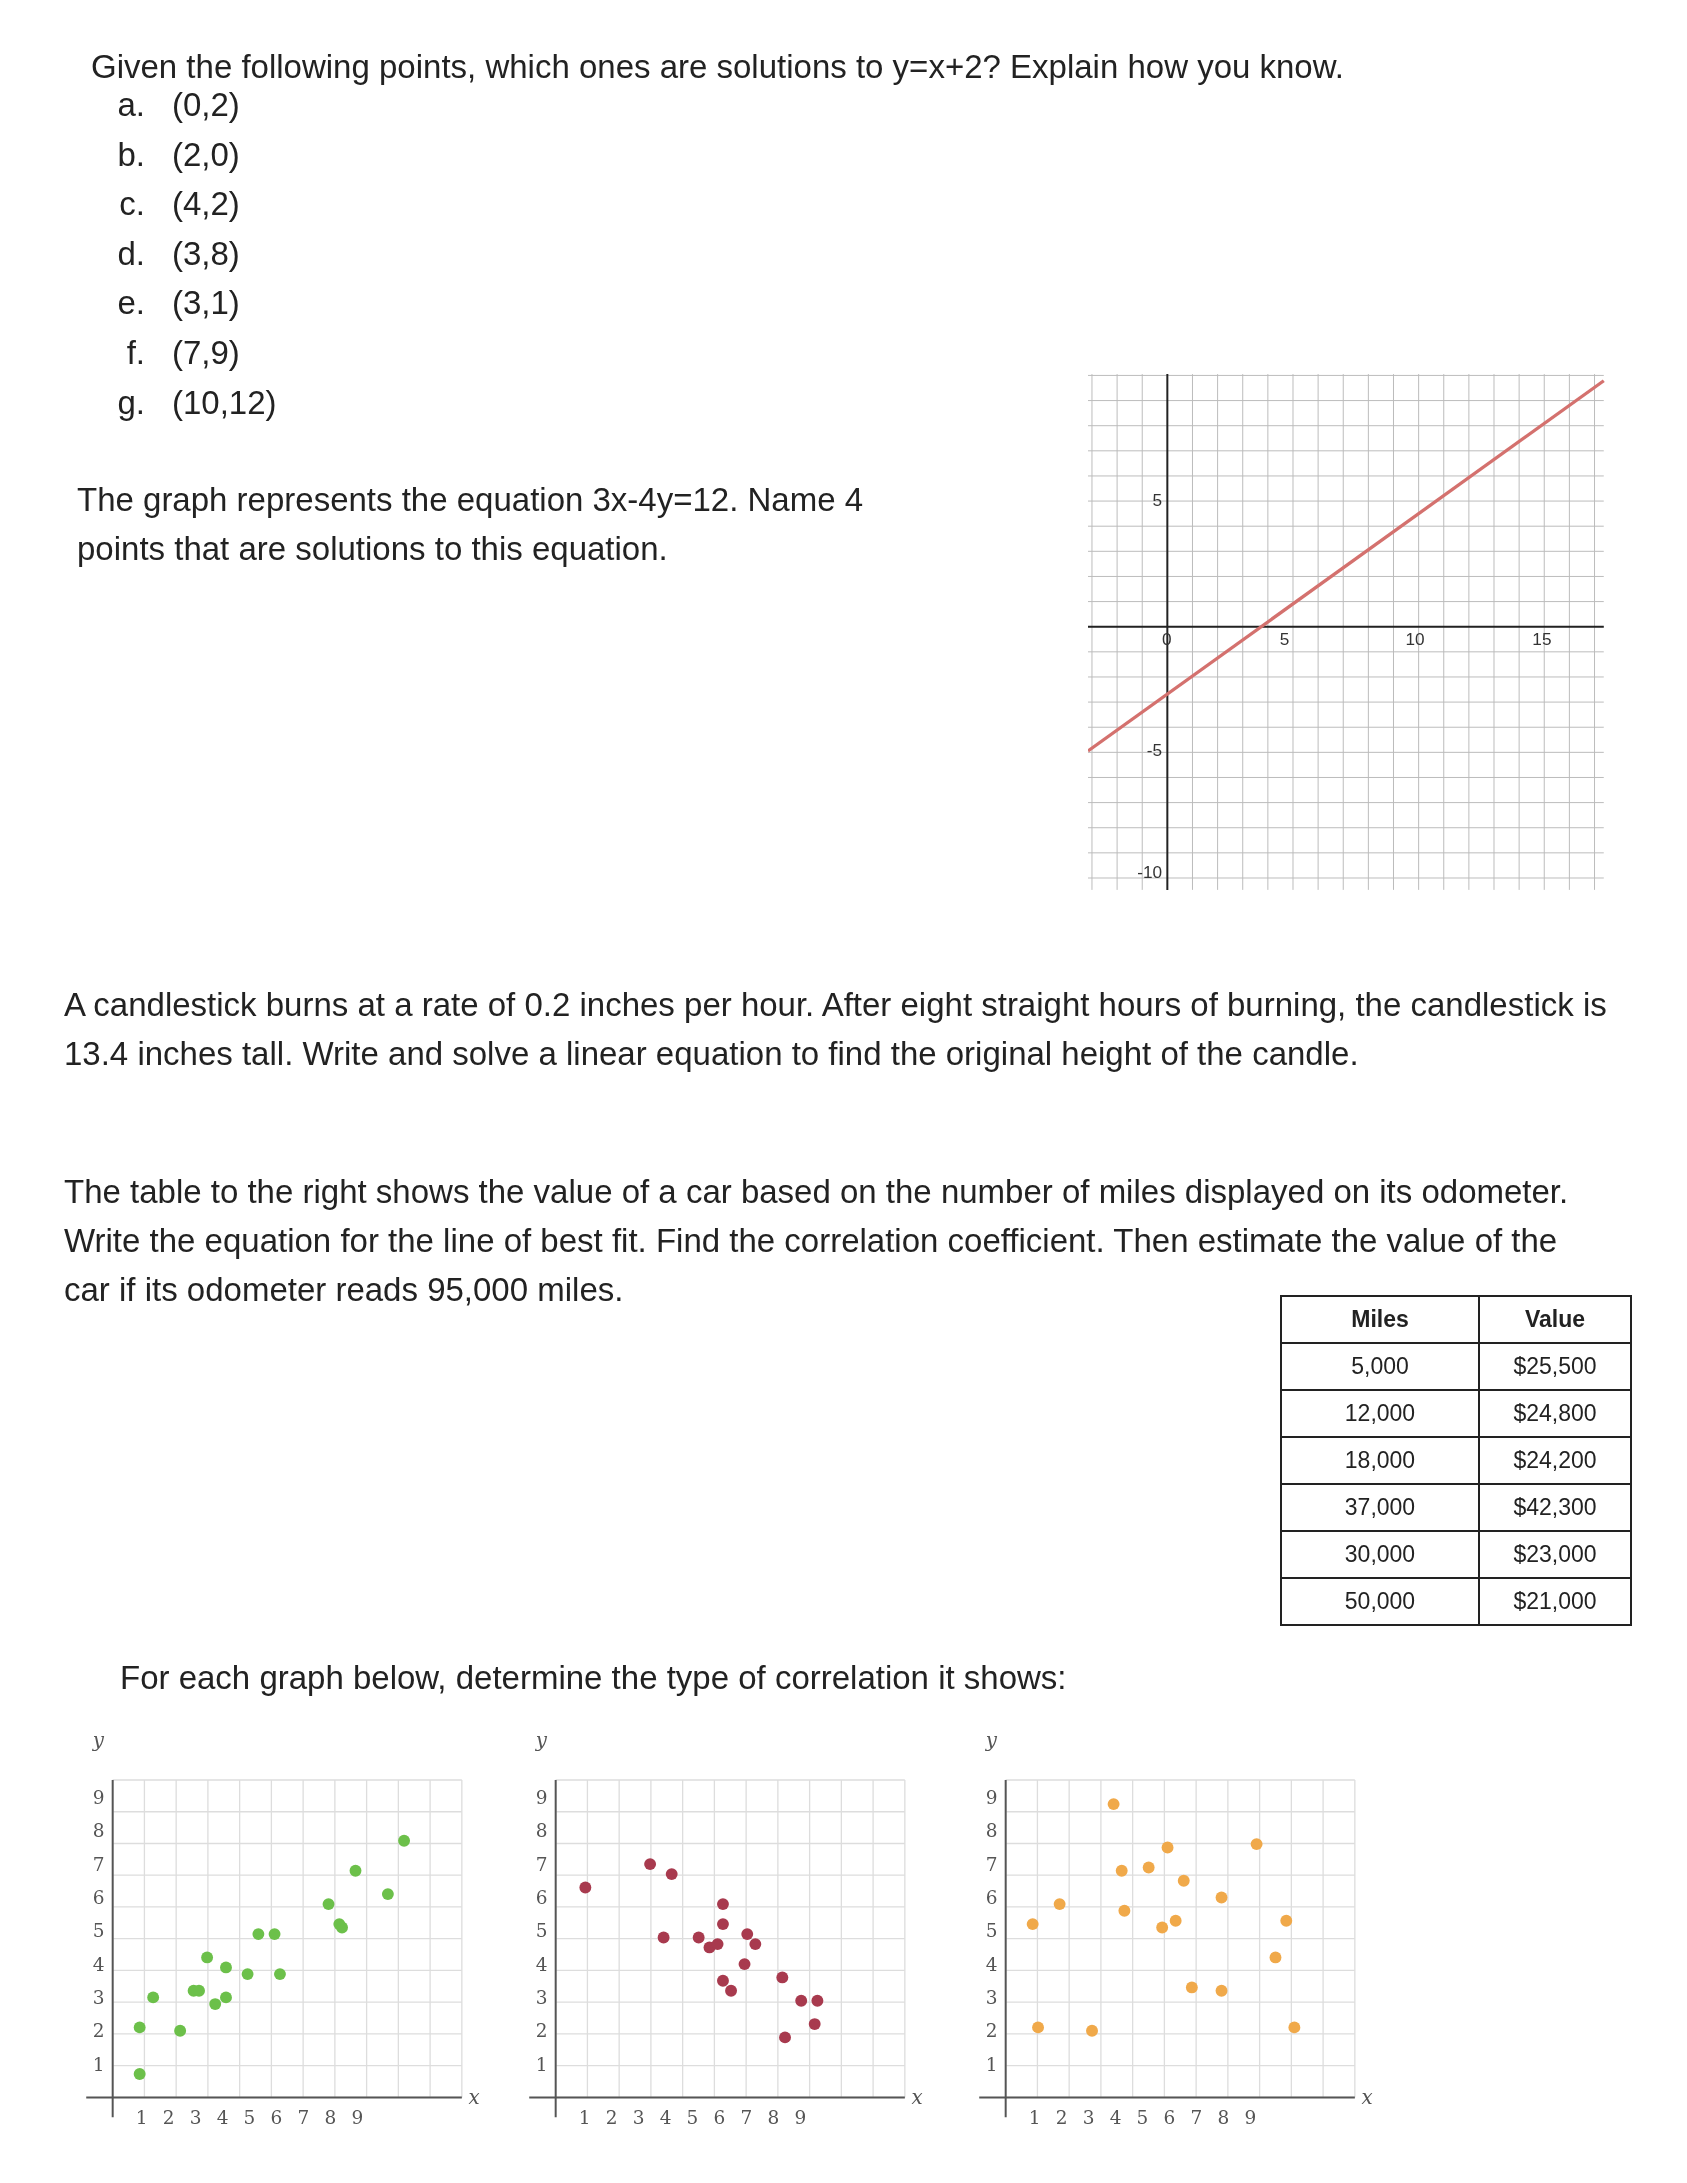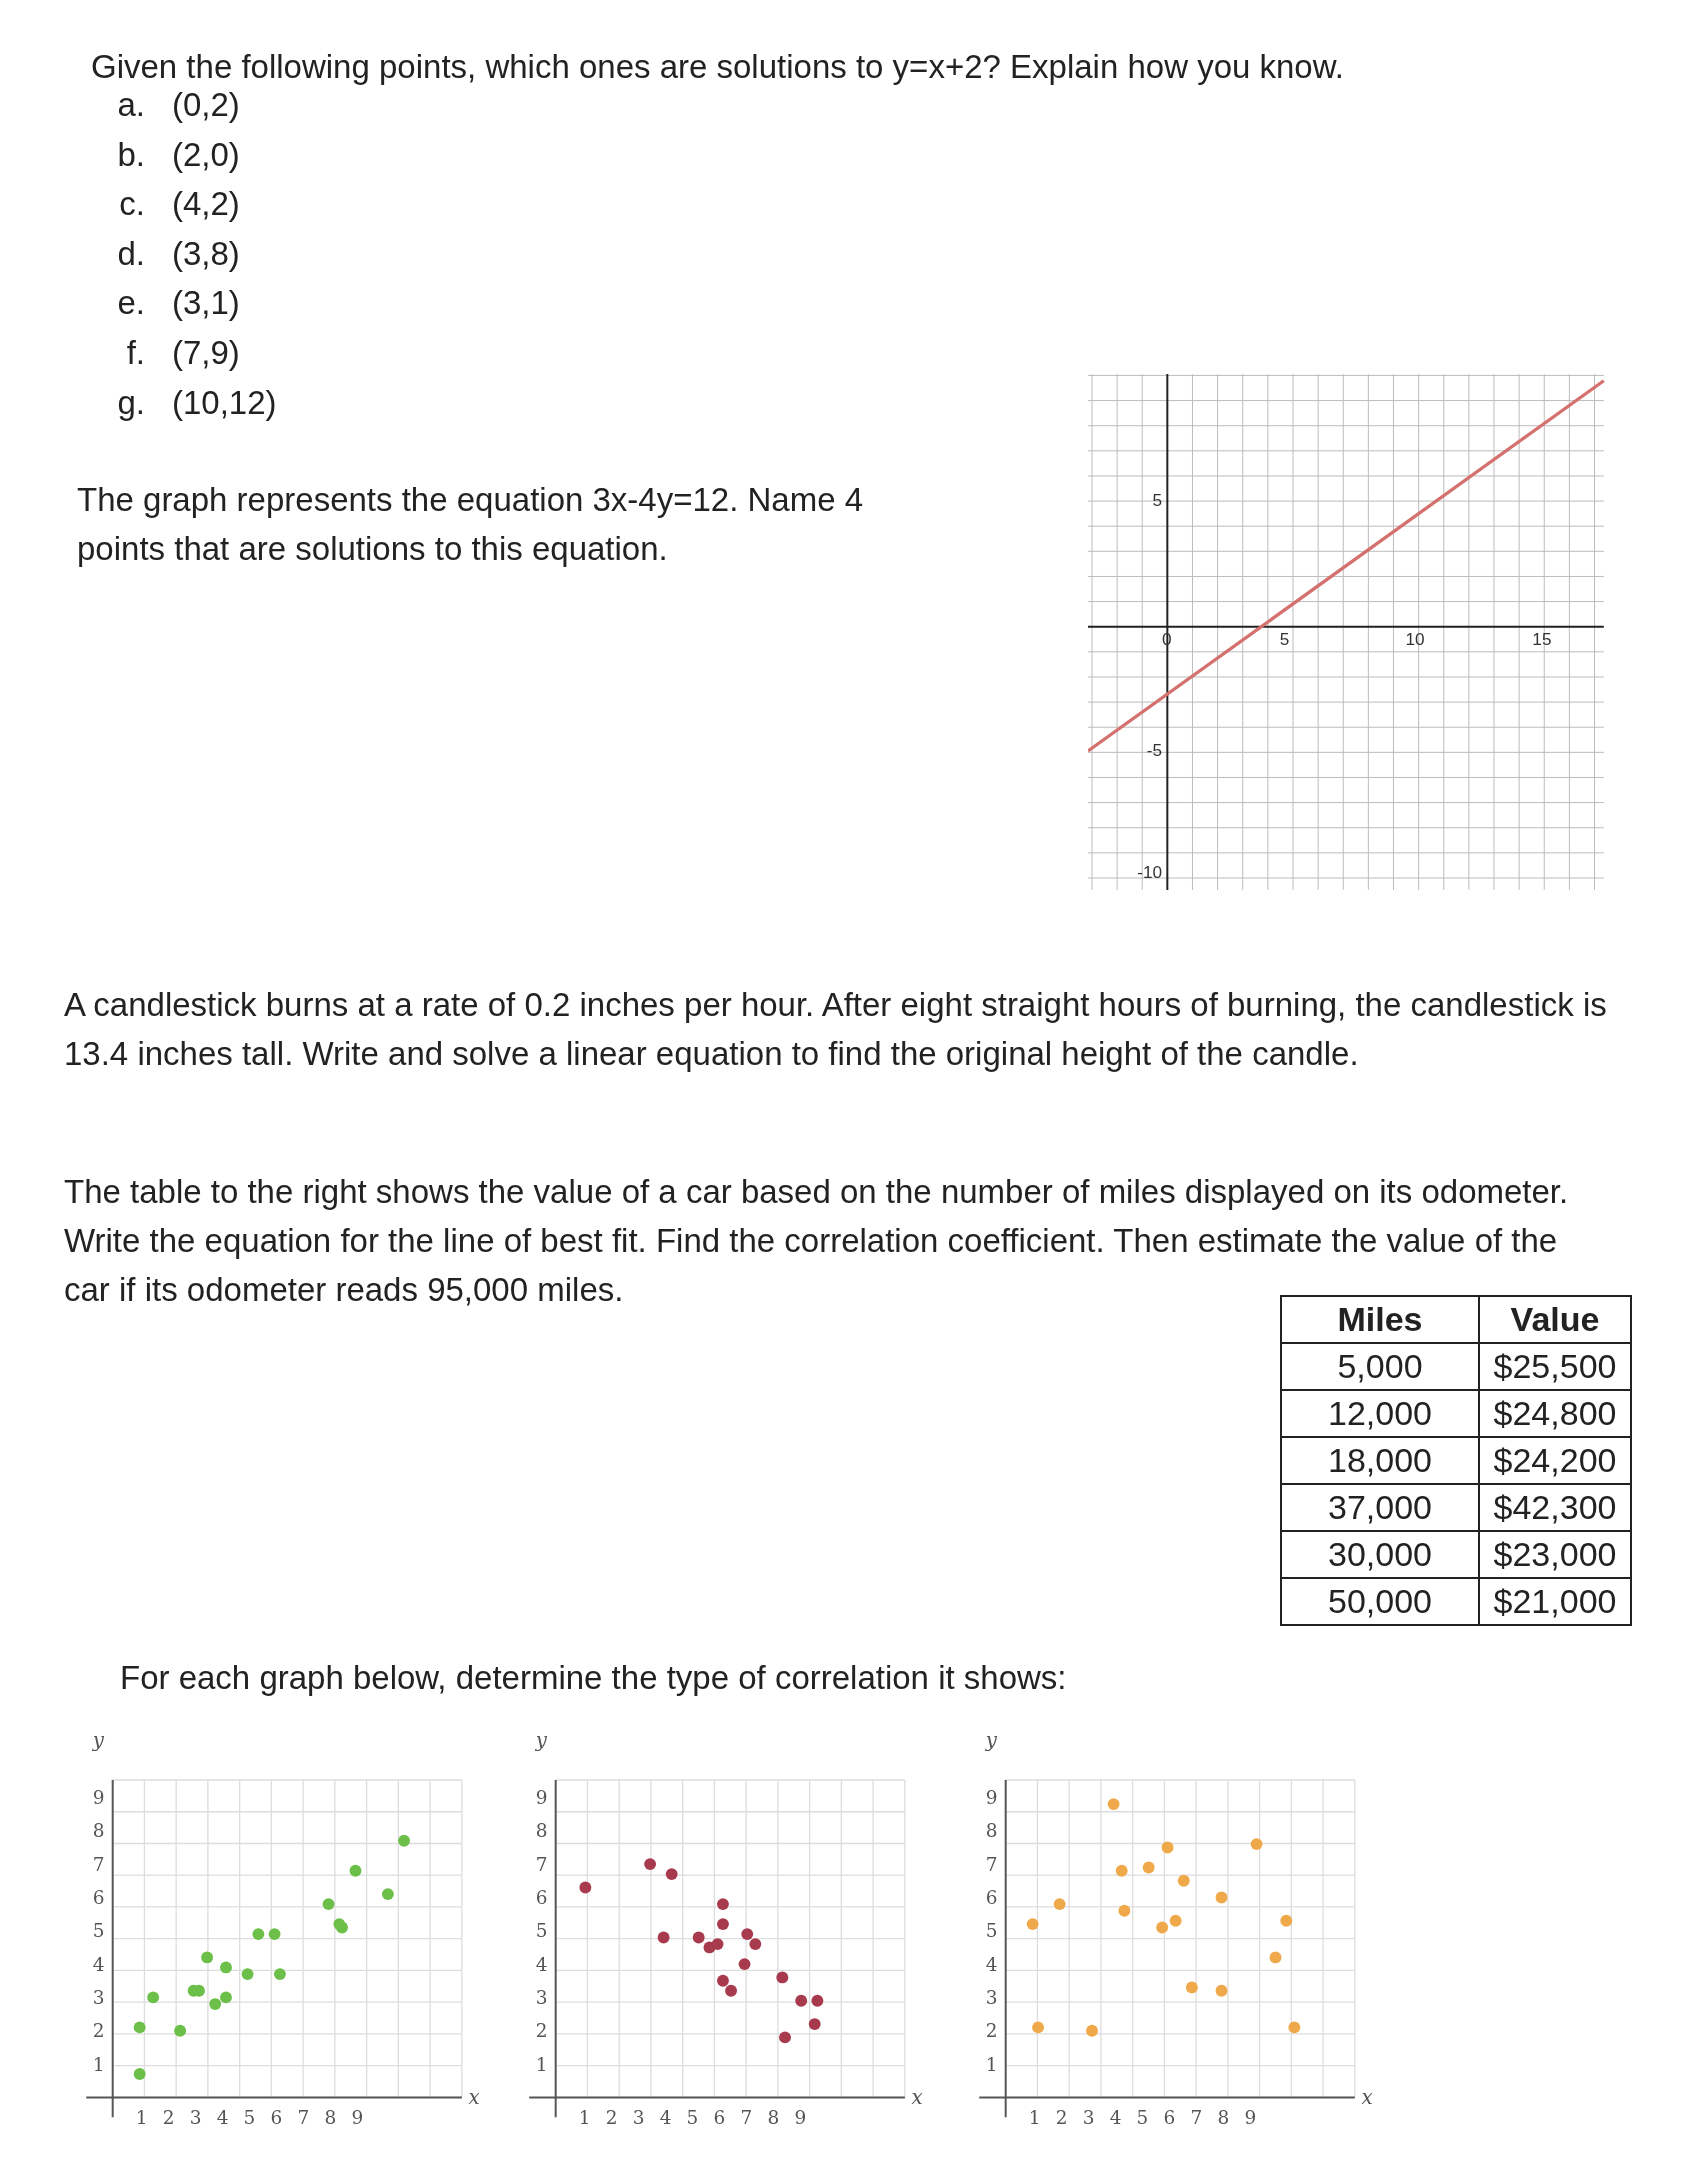--- a/index.html
+++ b/index.html
@@ -9,21 +9,21 @@
   .q1 { left:91px; top:42px; }
   .opt { position:absolute; font-size:33px; color:#222; }
   .opt .lt { position:absolute; width:46px; text-align:right; }
   .opt .val { position:absolute; left:73px; white-space:nowrap; }
   .q2 { left:77px; top:475px; width:926px; }
   .q3 { left:64px; top:980px; width:1548px; }
   .q4 { left:64px; top:1167px; width:1548px; }
   .q5 { left:120px; top:1653px; }
   .graph { position:absolute; left:1088px; top:374px; }
   table.miles { position:absolute; left:1280px; top:1295px; border-collapse:collapse;
-                font-size:34px; font-family:"Liberation Sans", sans-serif; }
+                font-size:23px; font-family:"Liberation Sans", sans-serif; }
   table.miles td, table.miles th { border:2px solid #222; text-align:center; height:45px; padding:0; }
   table.miles th { font-weight:bold; }
   table.miles td.c1, table.miles th.c1 { width:196px; }
   table.miles td.c2, table.miles th.c2 { width:150px; }
   .scatter { position:absolute; top:1727px; }
 </style>
 </head>
 <body>
 
 <div class="txt q1">Given the following points, which ones are solutions to y=x+2? Explain how you know.</div>

